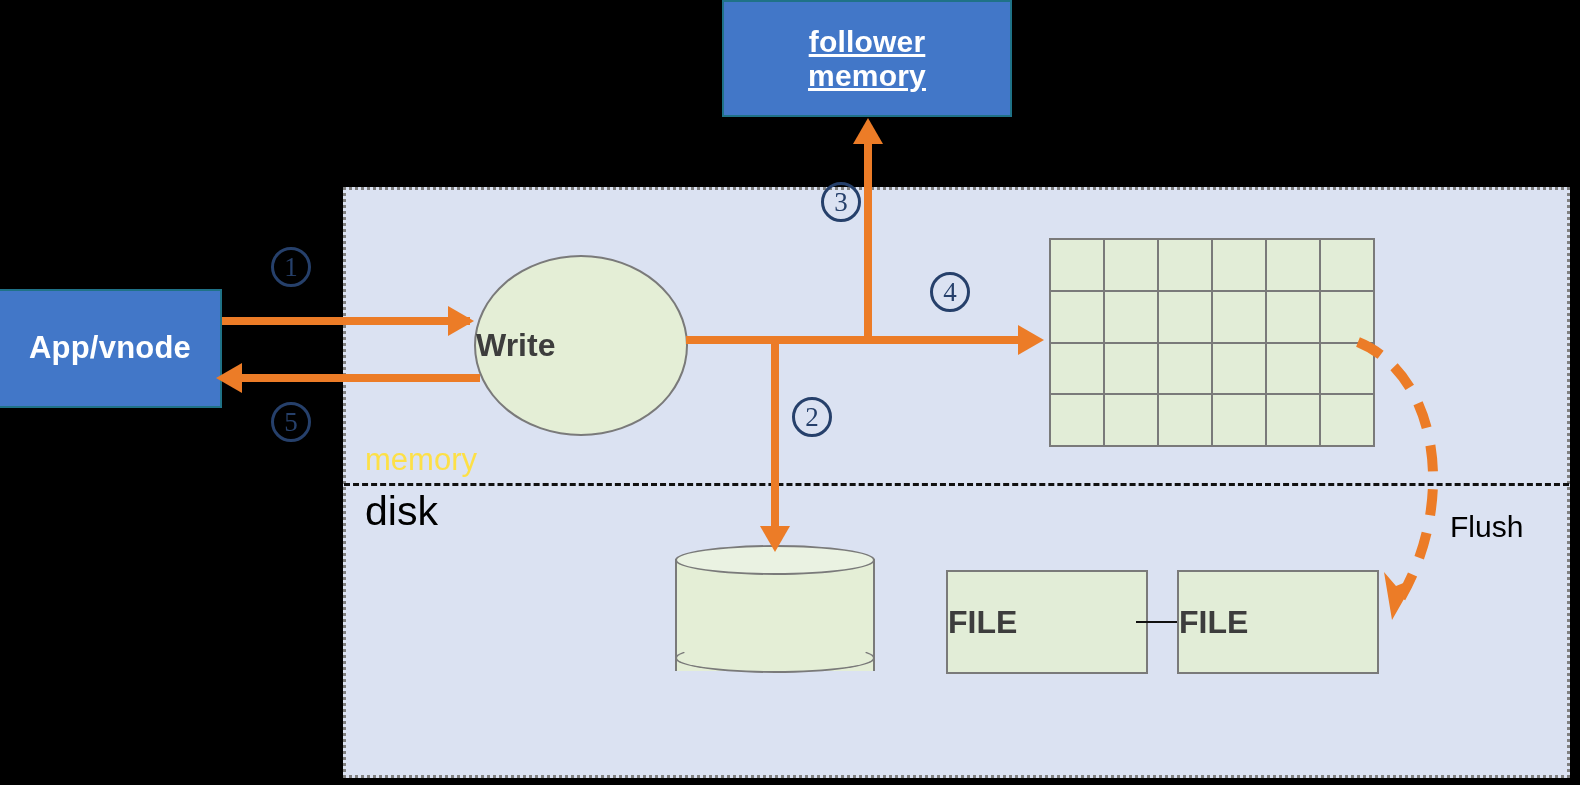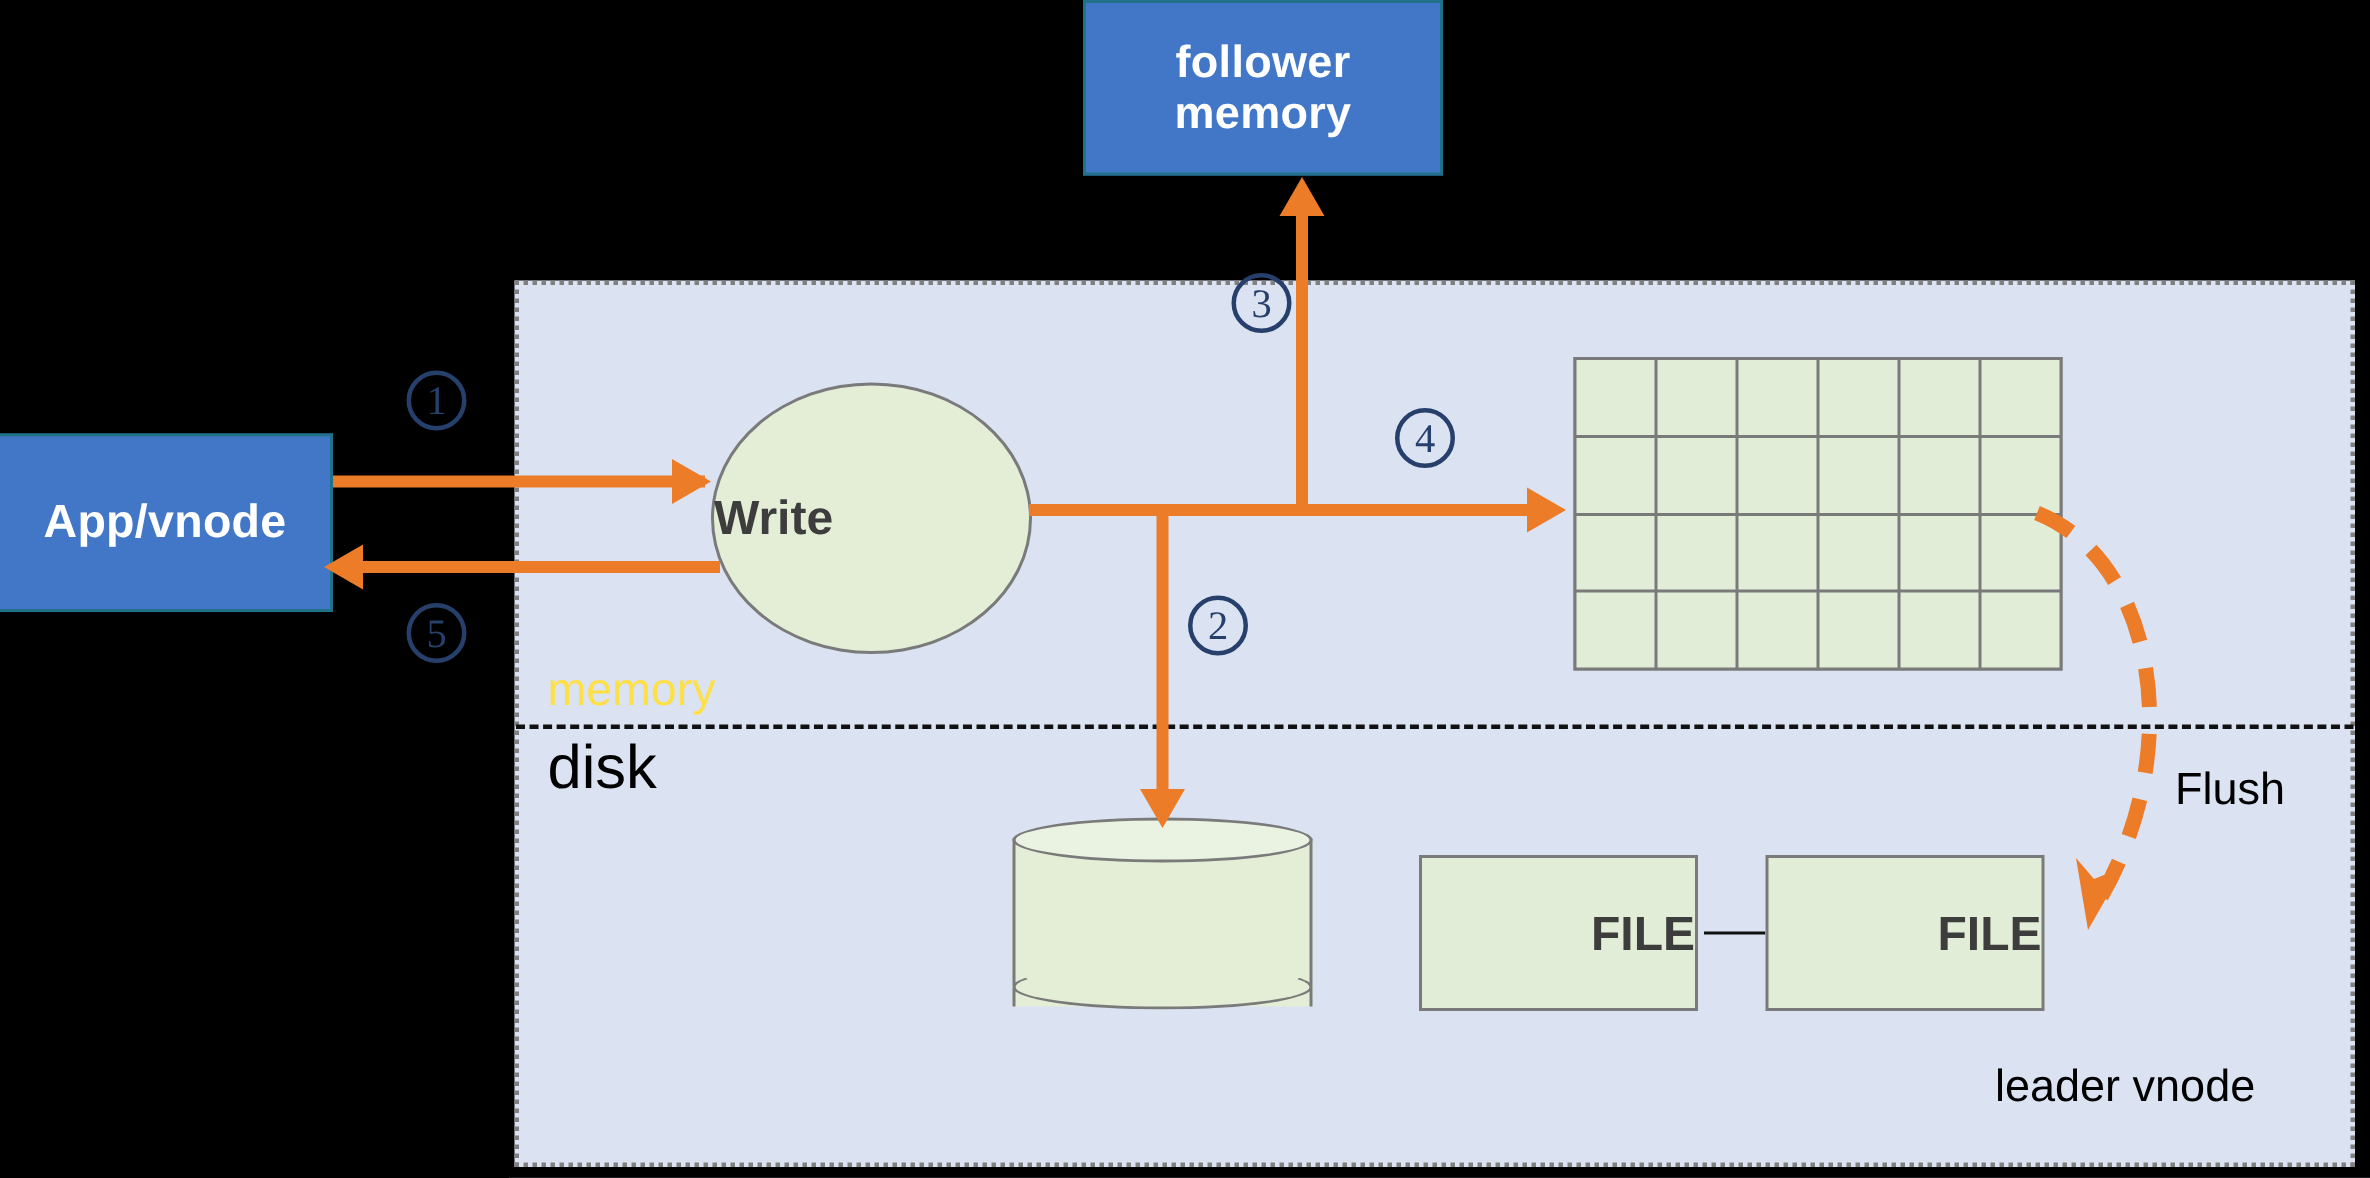--- a/index.html
+++ b/index.html
@@ -15,21 +15,21 @@
     box-sizing:border-box;
   }
 
   
   .blue-box{
     position:absolute;background:#4277c8;border:2px solid #1f7287;
     color:#ffffff;font-weight:bold;display:flex;align-items:center;
     justify-content:center;text-align:center;line-height:1.12;
     box-sizing:border-box;letter-spacing:.2px;
   }
-  #follower-vnode{left:722px;top:0px;width:240px;height:117px;font-size:30px;}
+  #follower-vnode{left:722px;top:0px;width:290px;height:117px;font-size:30px;text-decoration:underline;}
   #app-taosc{left:-2px;top:289px;width:224px;height:119px;font-size:31px;}
 
   
   #write-node{
     position:absolute;left:474px;top:255px;width:214px;height:181px;
     background:#e4eed6;border:2px solid #7a7a7a;border-radius:50%;
     display:flex;align-items:center;justify-content:flex-start;
     color:#3d3d3d;font-size:32px;font-weight:bold;box-sizing:border-box;
   }
 
@@ -55,22 +55,22 @@
   }
   #wal-cylinder .top{
     position:absolute;left:0;top:0px;width:200px;height:30px;
     background:#eaf2e2;border:2px solid #7a7a7a;border-radius:50%;box-sizing:border-box;
   }
   #wal-label{position:absolute;left:675px;top:700px;width:200px;text-align:center;
              font-size:30px;color:#000;}
 
   
   .file-box{
-    position:absolute;top:570px;width:186px;height:104px;background:#e2edd7;
-    border:2px solid #7a7a7a;display:flex;align-items:center;justify-content:flex-end;
+    position:absolute;top:570px;width:202px;height:104px;background:#e2edd7;
+    border:2px solid #7a7a7a;display:flex;align-items:center;justify-content:flex-start;
     color:#3d3d3d;font-size:32px;font-weight:bold;box-sizing:border-box;
   }
   #file-1{left:946px;}
   #file-2{left:1177px;}
   #file-link{position:absolute;left:1136px;top:621px;width:41px;height:0;
              border-top:2px solid #111;}
 
   
   #memory-label{position:absolute;left:365px;top:442px;font-size:31px;color:#fde047;}
   #disk-label{position:absolute;left:365px;top:488px;font-size:41px;color:#000;}
@@ -198,15 +198,14 @@
     <path d="M 52 300 L 76 258 L 56 266 L 44 252 Z" fill="#ec7c27"></path>
   </svg>
   <div id="flush-label">Flush</div>
 
   <div id="step-1" class="step">1</div>
   <div id="step-2" class="step">2</div>
   <div id="step-3" class="step">3</div>
   <div id="step-4" class="step">4</div>
   <div id="step-5" class="step">5</div>
 
-  <div id="leader-label">leader vnode</div>
 
 </div>
 
 </body></html>

